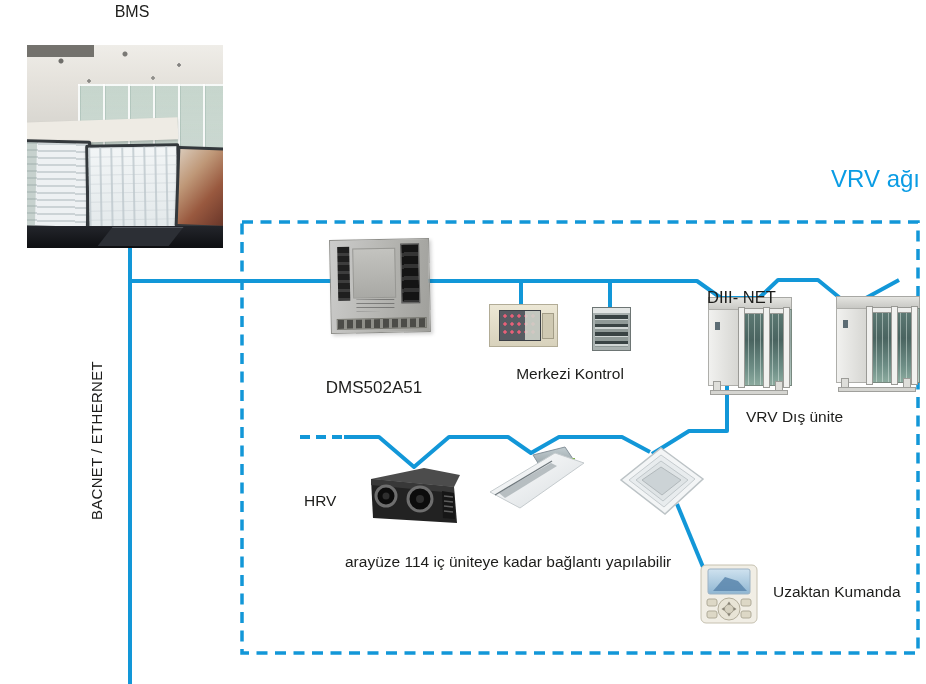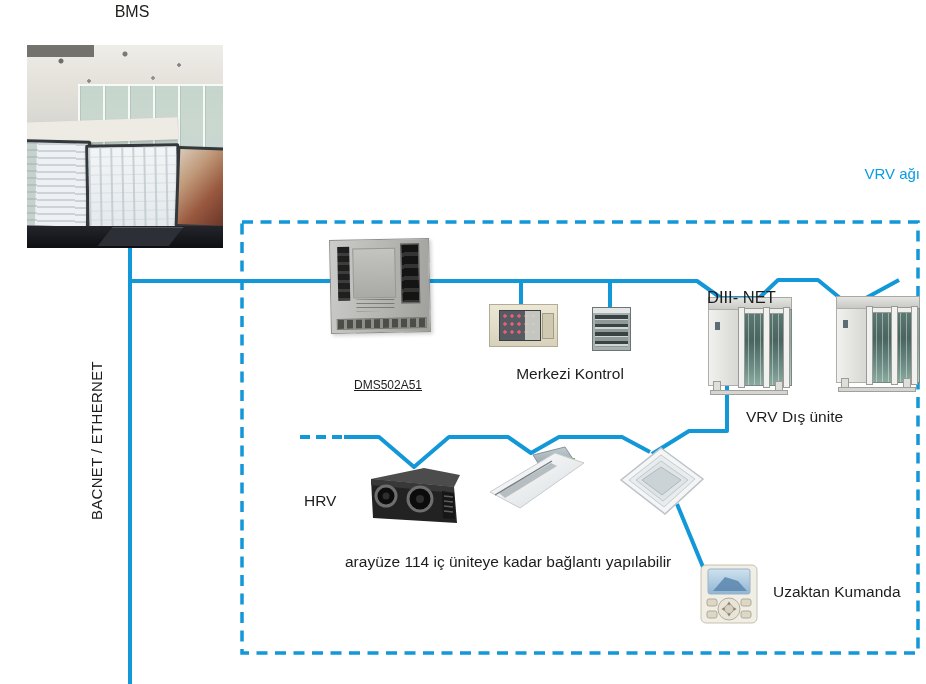--- a/index.html
+++ b/index.html
@@ -80,24 +80,24 @@
   .odu-coil{position:absolute;left:40%;top:12%;width:60%;height:77%;border:1px solid #78887f;
        background:repeating-linear-gradient(90deg,rgba(235,245,240,.45) 0 1.5px,rgba(0,0,0,0) 1.5px 6px),
                   linear-gradient(180deg,#5e7b75 0%,#4a6460 40%,#6e8e86 78%,#8cab9f 100%);}
   .odu-post{position:absolute;top:10%;height:81%;width:5px;background:#f1f1ef;border:1px solid #9a9a96;}
   .odu-rail{position:absolute;left:38%;right:0;top:11%;height:4px;background:#eeeeec;border:1px solid #9a9a96;}
   .odu-leg{position:absolute;bottom:0;width:7%;height:12%;background:#dededa;border:1px solid #9c9c98;}
   .odu-base{position:absolute;bottom:0;left:2%;right:2%;height:3px;background:#d5d5d1;border:1px solid #a0a09c;}
 
   
   .bms-lbl{left:102px;top:3px;width:60px;text-align:center;font-size:16px;}
-  .title-lbl{left:800px;top:165px;width:120px;text-align:right;font-size:15px;font-weight:500;color:#0a9ce4;}
+  .title-lbl{left:800px;top:165px;width:120px;text-align:right;font-size:24px;font-weight:500;color:#0a9ce4;}
   .bacnet-lbl{left:88px;top:353px;width:26px;height:175px;font-size:15px;
        writing-mode:vertical-rl;transform:rotate(180deg);text-align:center;letter-spacing:.3px;}
-  .gw-lbl{left:336px;top:378px;width:104px;text-align:center;font-size:12px;text-decoration:underline;}
+  .gw-lbl{left:322px;top:378px;width:104px;text-align:center;font-size:17px;}
   .cc-lbl{left:500px;top:365px;width:140px;text-align:center;}
   .diii-lbl{left:707px;top:260px;font-size:16.5px;margin-top:28px;}
   .odu-lbl{left:746px;top:408px;}
   .hrv-lbl{left:304px;top:492px;}
   .note-lbl{left:345px;top:553px;}
   .rc-lbl{left:773px;top:583px;}
 </style>
 </head>
 <body>
 

